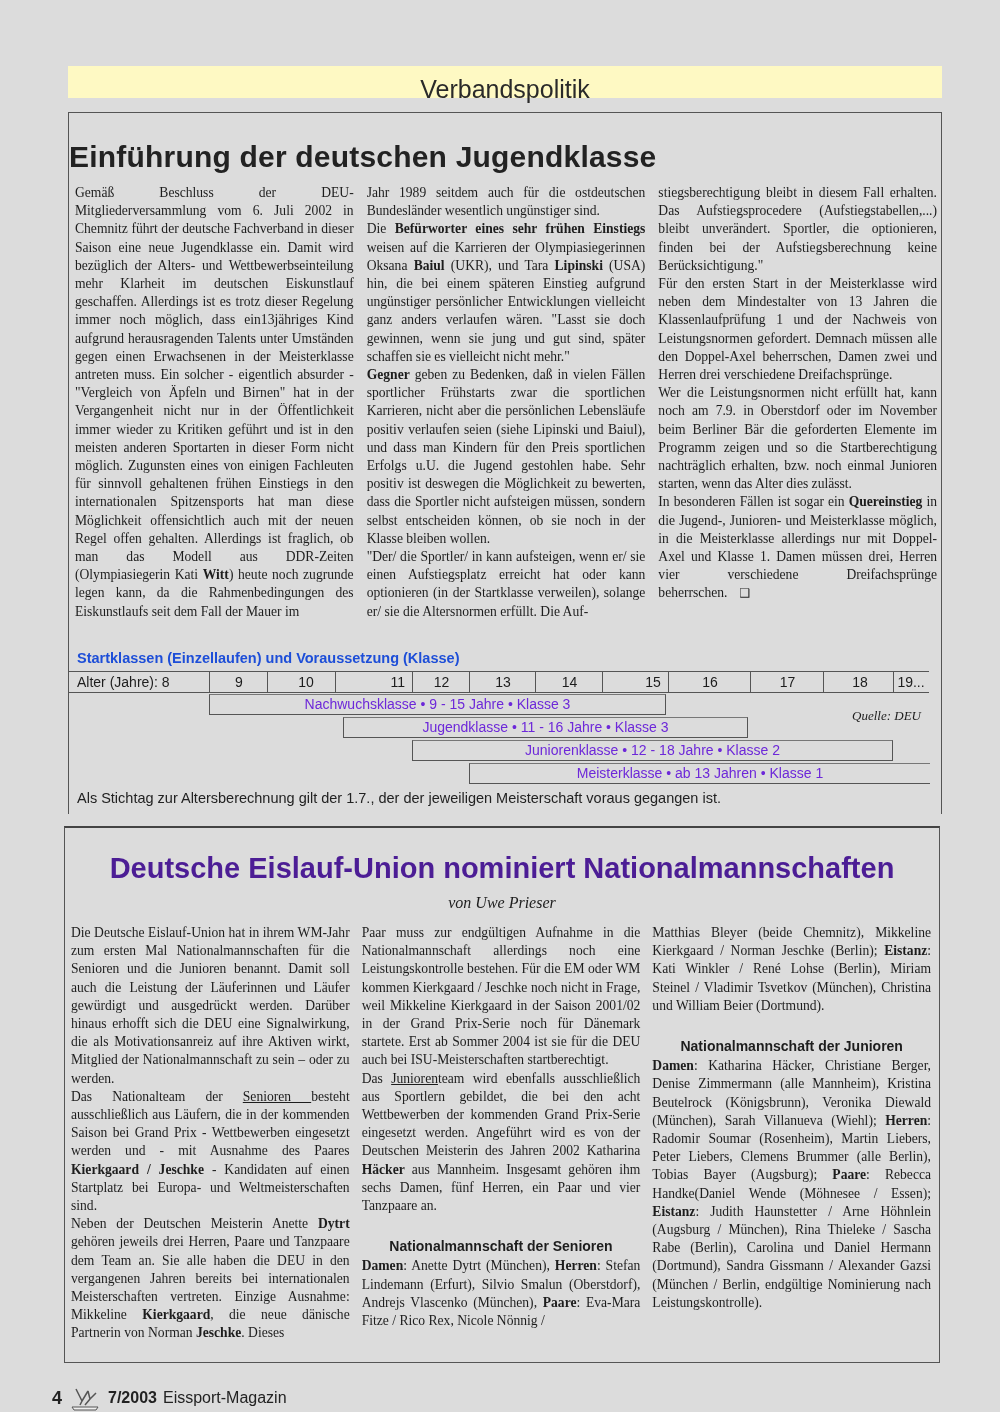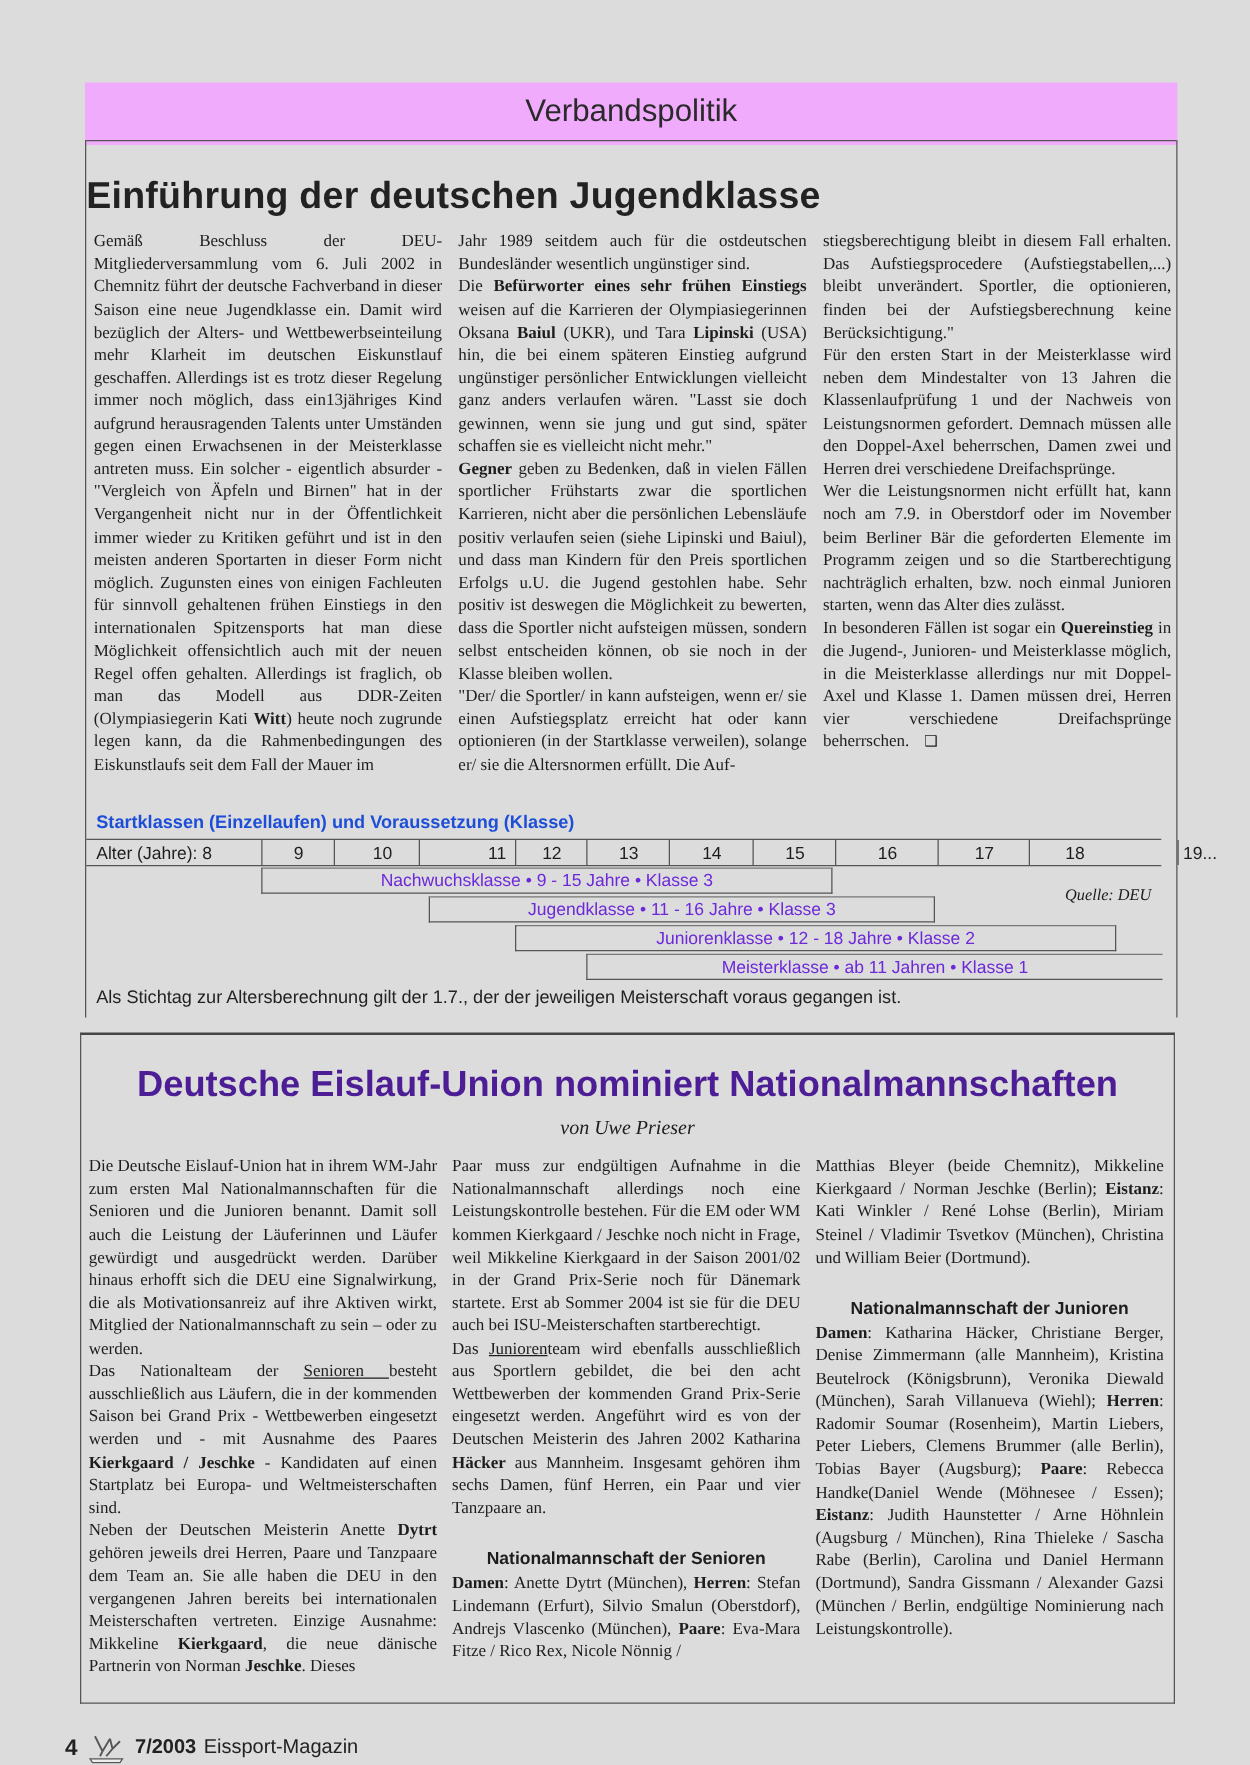--- a/index.html
+++ b/index.html
@@ -1,22 +1,22 @@
 <!DOCTYPE html>
 <html><head>
 <meta charset="utf-8">
 <style>
   html, body { margin:0; padding:0; }
   body {
     width:1000px; height:1412px; background:#dcdcdc; position:relative; overflow:hidden;
     font-family:"Liberation Serif", serif; color:#1d1d1d;
   }
   .section-bar {
-    position:absolute; left:68px; top:66px; width:874px; height:50px;
-    background:#f0abfc; text-align:center;
+    position:absolute; left:68px; top:66px; width:874px; height:32px;
+    background:#fef9c3; text-align:center;
   }
   .section-bar span {
     font-family:"Liberation Sans", sans-serif; font-size:25px; line-height:46px; color:#2a2a2a;
   }
   .box1 {
     position:absolute; left:68px; top:112px; width:872px; height:532px;
     border:1px solid #555; border-top:none; border-bottom:none;
   }
   .box1::before { content:""; position:absolute; left:0; right:0; top:0; border-top:1px solid #555; }
   .title1 {
@@ -96,33 +96,33 @@
 <div class="tbl">
   <div class="tbl-title">Startklassen  (Einzellaufen) und Voraussetzung (Klasse)</div>
   <div class="ages" id="ages">
     <div class="cell first" style="left:0;width:132px">Alter (Jahre):  8</div>
   <div class="cell" style="left: 140px; width: 58px;">9</div>
       <div class="cell" style="left: 198px; width: 76px;">10</div>
       <div class="cell" style="left: 266px; width: 69px; text-align: right;">11</div>
       <div class="cell" style="left: 343px; width: 57px;">12</div>
       <div class="cell" style="left: 400px; width: 66px;">13</div>
       <div class="cell" style="left: 466px; width: 67px;">14</div>
-      <div class="cell" style="left: 533px; width: 66px;">15</div>
+      <div class="cell" style="left: 533px; width: 66px; padding-left: 17px;">15</div>
       <div class="cell" style="left: 599px; width: 82px;">16</div>
       <div class="cell" style="left: 681px; width: 73px;">17</div>
       <div class="cell" style="left: 754px; width: 72px;">18</div>
-      <div class="cell" style="left: 873px; width: 34px; text-align: center;">19...</div>
+      <div class="cell" style="left: 824px; width: 34px; text-align: center;">19...</div>
     </div>
   <div id="bars"></div>
   <div class="source">Quelle: DEU</div>
   <div class="tbl-note">Als Stichtag zur Altersberechnung gilt der 1.7., der der jeweiligen Meisterschaft voraus gegangen ist.</div>
 <div class="bar" style="left: 140px; width: 455px; top: 50px;">Nachwuchsklasse • 9 - 15 Jahre • Klasse 3</div>
     <div class="bar" style="left: 274px; width: 403px; top: 73px;">Jugendklasse • 11 - 16 Jahre • Klasse 3</div>
     <div class="bar" style="left: 343px; width: 479px; top: 96px;">Juniorenklasse • 12 - 18 Jahre • Klasse 2</div>
-    <div class="bar" style="left: 400px; width: 460px; top: 119px; border-right: none;">Meisterklasse • ab 11 Jahren • Klasse 1</div>
+    <div class="bar" style="left: 400px; width: 460px; top: 119px; border-right: none;">Meisterklasse • ab 13 Jahren • Klasse 1</div>
   </div>
 
 <div class="box2">
   <div class="title2">Deutsche Eislauf-Union nominiert Nationalmannschaften</div>
   <div class="byline">von Uwe Prieser</div>
   <div class="cols2">
     <div class="col">
       <p>Die Deutsche Eislauf-Union hat in ihrem WM-Jahr zum ersten Mal Nationalmannschaften für die Senioren und die Junioren benannt. Damit soll auch die Leistung der Läuferinnen und Läufer gewürdigt und ausgedrückt werden. Darüber hinaus erhofft sich die DEU eine Signalwirkung, die als Motivationsanreiz auf ihre Aktiven wirkt, Mitglied der Nationalmannschaft zu sein – oder zu werden.</p>
       <p><span>Das Nationalteam der </span><u>Senioren </u><span>besteht ausschließlich aus Läufern, die in der kommenden Saison bei Grand Prix - Wettbewerben eingesetzt werden und - mit Ausnahme des Paares </span><b>Kierkgaard / Jeschke</b><span> - Kandidaten auf einen Startplatz bei Europa- und Weltmeisterschaften sind.</span></p>
       <p><span>Neben der Deutschen Meisterin Anette </span><b>Dytrt</b><span> gehören jeweils drei Herren, Paare und Tanzpaare dem Team an. Sie alle haben die DEU in den vergangenen Jahren bereits bei internationalen Meisterschaften vertreten. Einzige Ausnahme: Mikkeline </span><b>Kierkgaard</b><span>, die neue dänische Partnerin von Norman </span><b>Jeschke</b><span>. Dieses</span></p>

